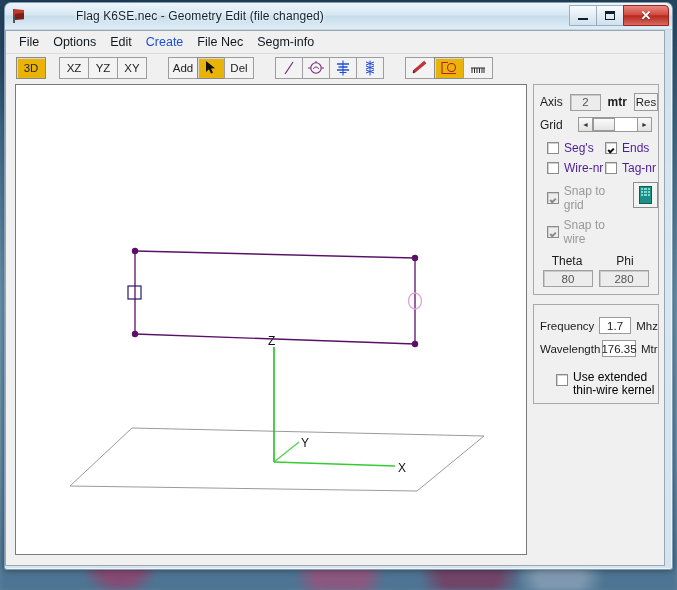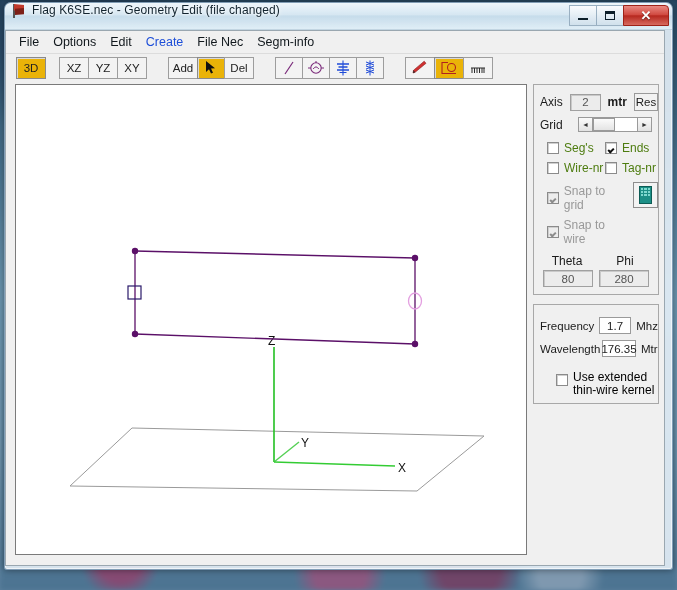--- a/index.html
+++ b/index.html
@@ -36,21 +36,21 @@
     box-shadow: 0 0 7px rgba(0,0,0,.45), inset 0 0 0 1px rgba(255,255,255,.6);
     box-sizing: border-box;
     overflow: hidden;
   }
   .titlebar {
     position: relative;
     height: 26px;
     background: linear-gradient(180deg, rgba(238,246,251,.95) 0%, rgba(214,231,242,.9) 45%, rgba(196,219,234,.92) 50%, rgba(224,238,247,.95) 100%);
     border-radius: 6px 6px 0 0;
     border-bottom: 1px solid rgba(160,185,205,.55);
-    display: flex; align-items: flex-start;
+    display: flex; align-items: center; gap: 44px;
   }
   .title-icon {
     width: 16px; height: 16px; margin-left: 6px; margin-right: 5px;
     position: relative; flex: 0 0 auto;
   }
   .title-icon .pole { position:absolute; left:2px; top:1px; width:2px; height:14px; background:#555; }
   .title-icon .flag { position:absolute; left:3px; top:1px; width:10px; height:8px; background:#c0392b;
      clip-path: polygon(0 0, 100% 12%, 100% 100%, 0 82%); }
   .title-icon .flag2 { position:absolute; left:4px; top:5px; width:9px; height:7px; background:#7d1f17;
      clip-path: polygon(0 10%, 100% 0, 100% 88%, 0 100%); }
@@ -180,21 +180,21 @@
     box-sizing:border-box; position:relative; margin-right:5px;
     box-shadow: inset 1px 1px 0 #cfcfcf;
   }
   .box.checked::after {
     content:""; position:absolute; left:2px; top:5px;
     width:4px; height:2px; border-left:2px solid #111; border-bottom:2px solid #111;
     transform: rotate(-45deg);
   }
   .box.dim { background:#ededed; }
   .box.dim.checked::after { border-color:#8c8c8c; }
-  .cb .ctext { font-size: 12px; color:#4d7c0f; }
+  .cb .ctext { font-size: 12px; color:#4c1d95; }
   .cb.disabled .ctext { color:#999; }
   .calcbtn {
     width: 26px; height: 26px; border:1px solid #8d8d8d; background:#f3f3f3;
     display:flex;align-items:center;justify-content:center; box-sizing:border-box;
   }
   .calc-ico {
     width: 13px; height: 18px; background:#1c8f86; border:1px solid #0d5c55;
     box-sizing:border-box; padding:1px; position:relative;
   }
   .calc-ico .scr { height:4px; background:#b6f05a; margin-bottom:1px; }

